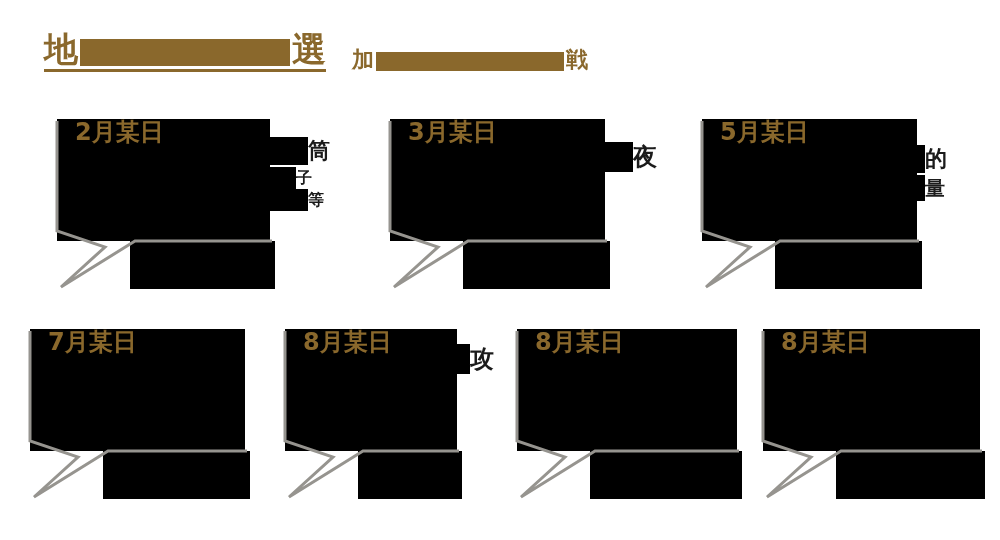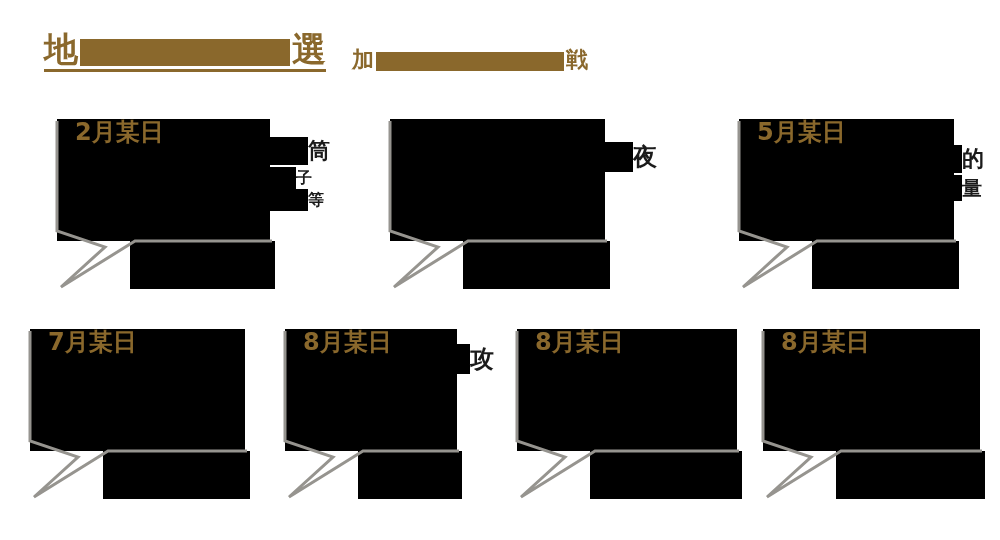--- a/index.html
+++ b/index.html
@@ -81,25 +81,26 @@
       <div class="overflow-bar" style="left: 213px; top: 70px; width: 38px; height: 22px;">
         <span class="edge-char" style="font-size: 16px; line-height: 22px;">等</span>
       </div>
     </div>
     <div class="entry" style="left: 390px; top: 100px; width: 215px; height: 170px;">
       <svg class="tail" width="225" height="178">
         <path d="M4 4 V114 L52 130 L8 170 L82 124 H221" fill="none" stroke="#96948f" stroke-width="3"></path>
       </svg>
       <div class="bubble-main" style="width: 215px;"></div>
       <div class="bubble-lower" style="left: 73px; width: 147px;"></div>
+      <div class="entry-date">3月某日</div>
       <div class="overflow-bar" style="left: 215px; top: 23px; width: 28px; height: 30px;">
         <span class="edge-char" style="font-size: 24px; line-height: 30px;">夜</span>
       </div>
     </div>
-    <div class="entry" style="left: 739px; top: 100px; width: 215px; height: 194px; padding-left: 20px;">
+    <div class="entry" style="left: 702px; top: 100px; width: 215px; height: 194px; padding-left: 20px;">
       <svg class="tail" width="225" height="178">
         <path d="M4 4 V114 L52 130 L8 170 L82 124 H221" fill="none" stroke="#96948f" stroke-width="3"></path>
       </svg>
       <div class="bubble-main" style="width: 215px;"></div>
       <div class="bubble-lower" style="left: 73px; width: 147px;"></div>
       <div class="entry-date">5月某日</div>
       <div class="overflow-bar" style="left: 215px; top: 26px; width: 8px; height: 28px;">
         <span class="edge-char" style="font-size: 22px; line-height: 28px;">的</span>
       </div>
       <div class="overflow-bar" style="left: 215px; top: 56px; width: 8px; height: 26px;">

